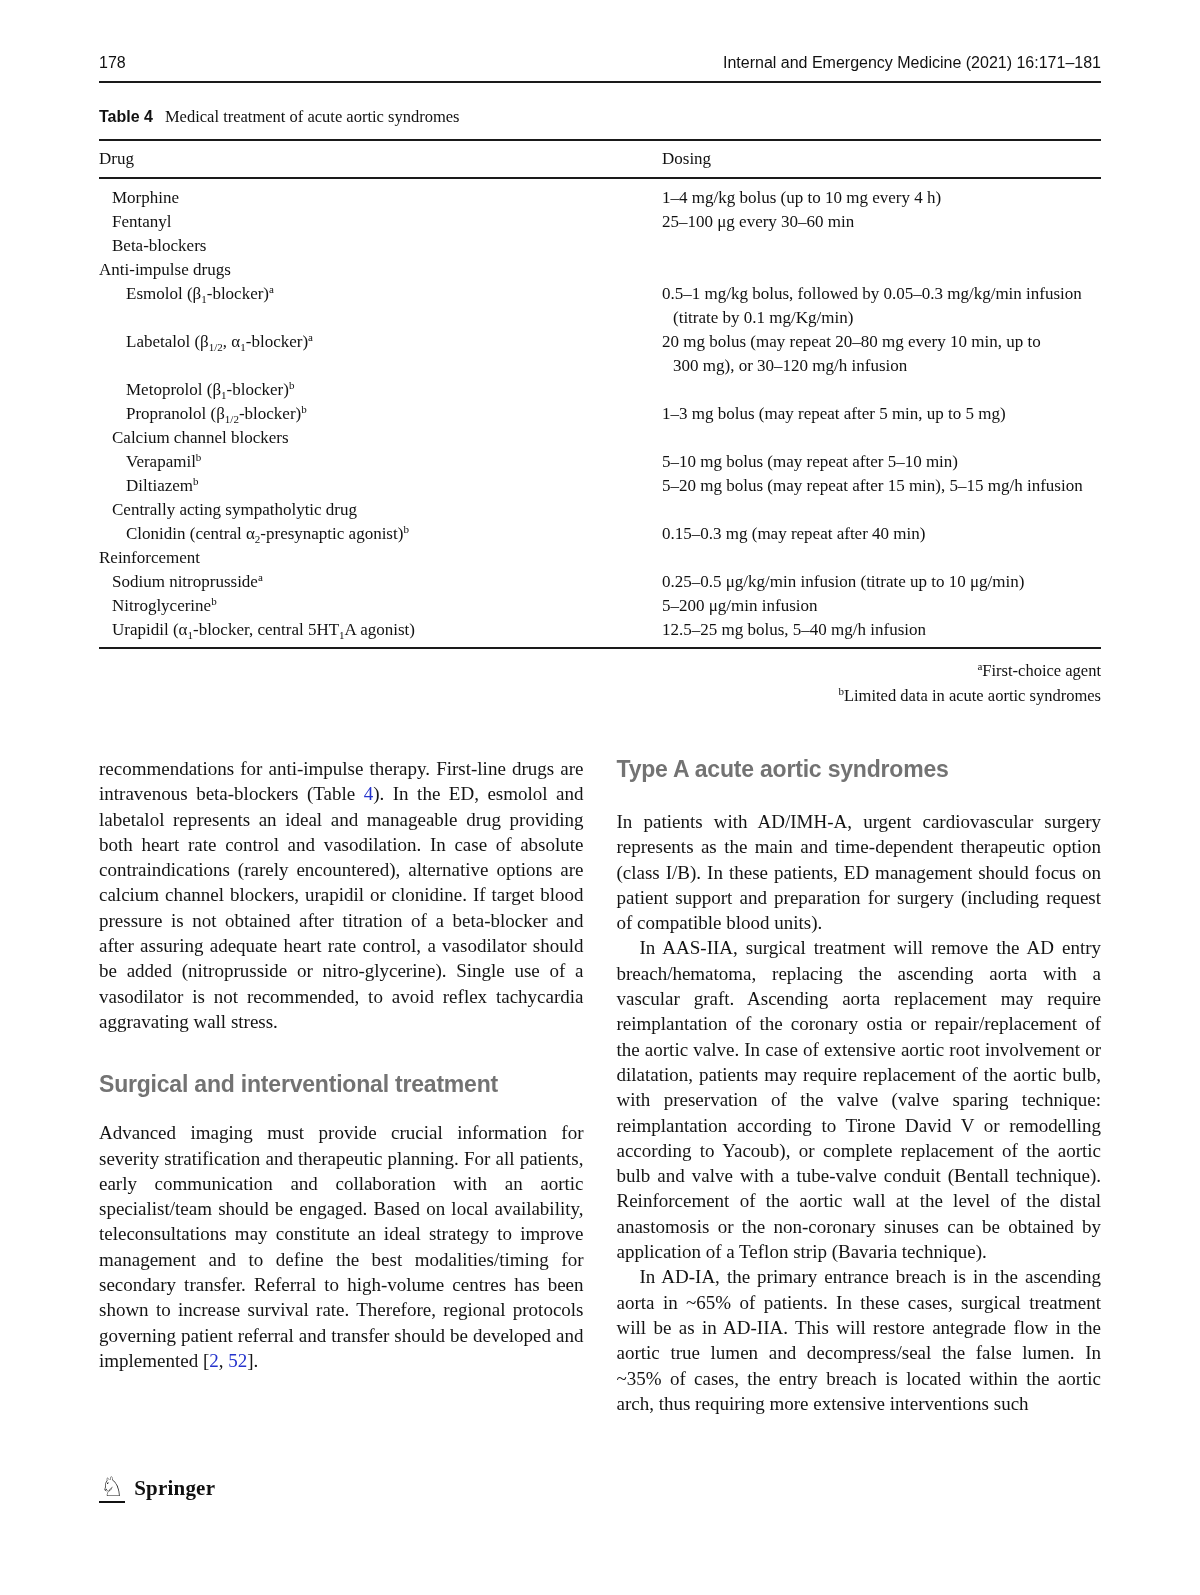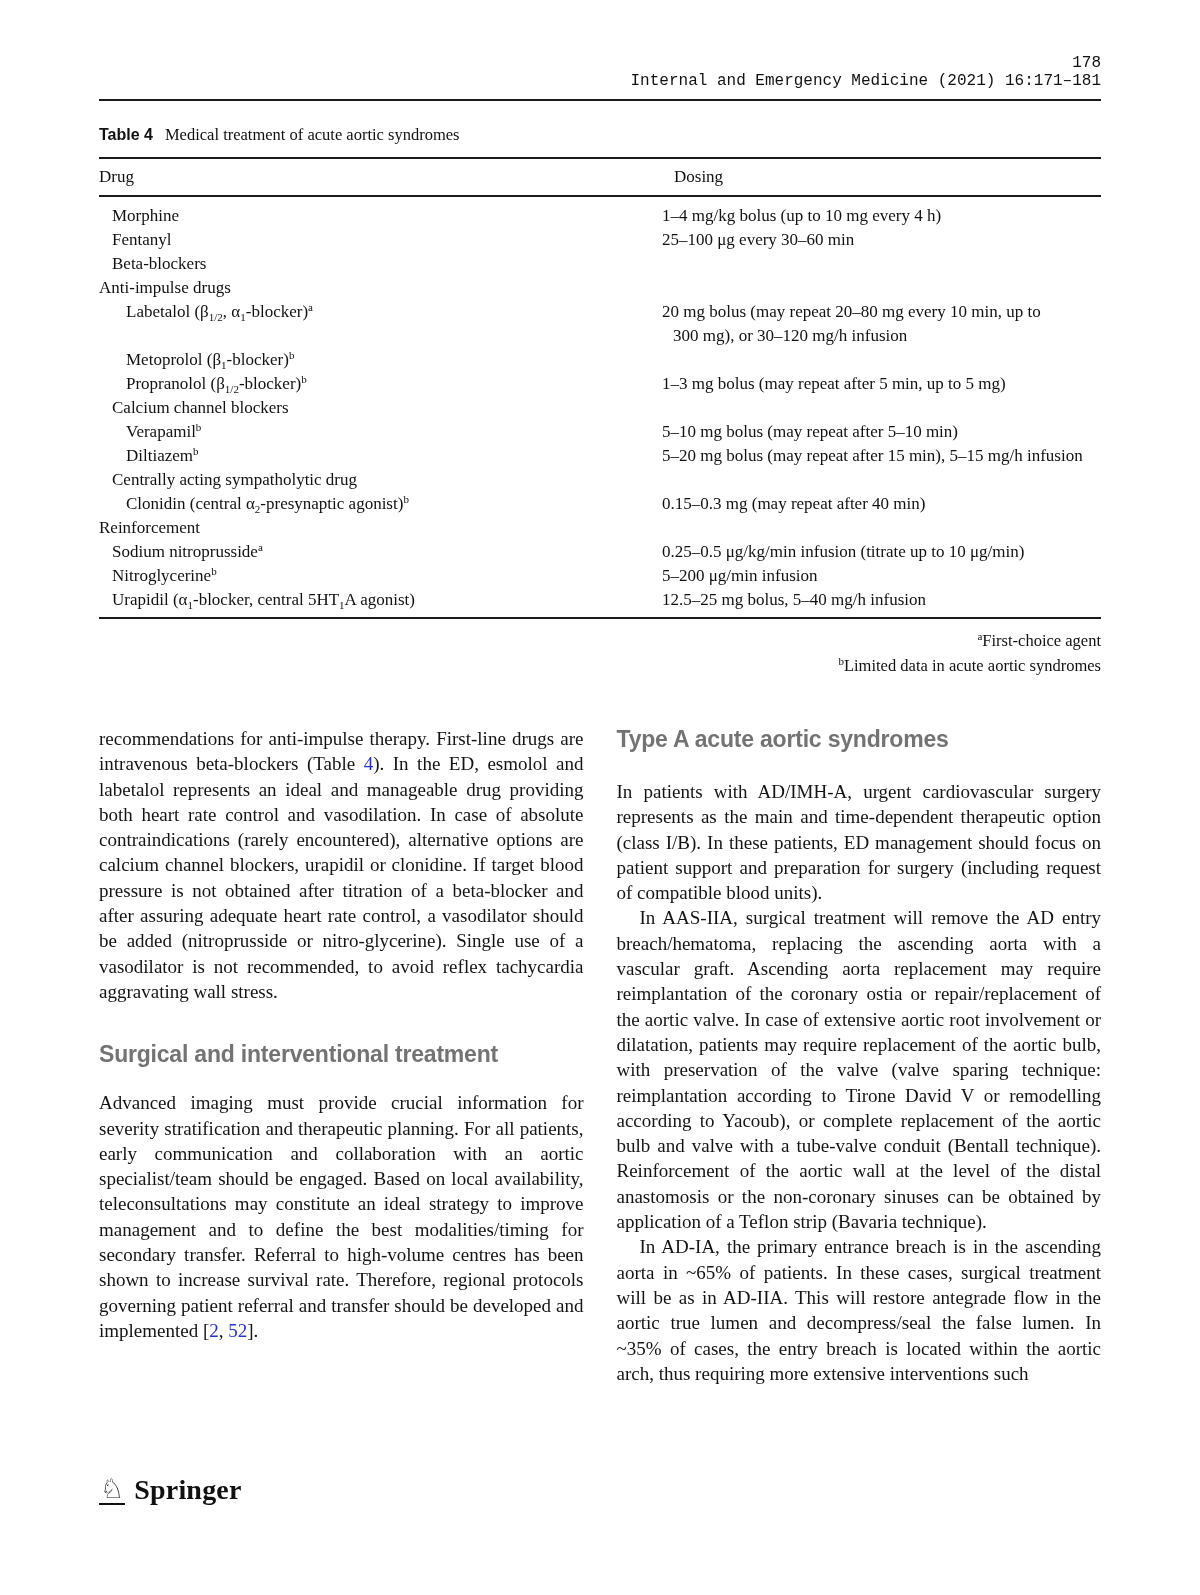--- a/index.html
+++ b/index.html
@@ -10,34 +10,33 @@
     margin:0 auto;
     background:#ffffff;
     color:#111111;
     padding:54px 99px 0 99px;
     font-family:"Liberation Serif", serif;
     overflow:hidden;
   }
   
   .running-head {
     display:flex; justify-content:space-between; align-items:flex-end;
-    font-family:Liberation Mono, monospace;
+    font-family:Liberation Sans, sans-serif;
     font-size:16px; padding-bottom:9px;
     border-bottom:2px solid #1a1a1a;
-    flex-direction:column;
   }
   
   .caption { margin-top:24px; font-size:16.5px; }
   .cap-label { font-family:"Liberation Sans", sans-serif; font-weight:700; font-size:16px; margin-right:12px; }
   
   .aas-table { margin-top:12px; border-top:2px solid #1a1a1a; font-size:17px; }
   .trow { display:flex; line-height:24px; }
   .tcell.drug { width:563px; flex:none; }
   .tcell.dosing { flex:1; min-width:0; }
-  .thead { border-bottom:2px solid #1a1a1a; padding:6px 0;gap:12px; }
+  .thead { border-bottom:2px solid #1a1a1a; padding:6px 0; }
   .tbody { padding:7px 0 5px 0; border-bottom:2px solid #1a1a1a; }
   .ind0 { padding-left:0; }
   .ind1 { padding-left:13px; }
   .ind2 { padding-left:27px; }
   .dline { white-space:nowrap; }
   .dline.cont { padding-left:11px; }
   sub { font-size:11px; line-height:0; vertical-align:-4px; }
   sup { font-size:11px; line-height:0; vertical-align:6px; }
   
   .footnotes { margin-top:9px; font-size:16.5px; line-height:25px;text-align:right; }
@@ -56,21 +55,21 @@
   }
   .h-left { margin-top:37px; margin-bottom:22px; }
   .h-right { margin-bottom:26px; }
   .link { color:#2433cc; text-decoration:none; cursor:pointer; }
   
   .footer {
     position:absolute; left:99px; top:1474px;
     display:flex; align-items:center; gap:9px;
   }
   .springer-icon { font-size:27px; line-height:26px; border-bottom:2px solid #111; padding:0 1px 1px 1px; }
-  .springer-word { font-size:28px; font-weight:600; letter-spacing:0.2px; }
+  .springer-word { font-size:21px; font-weight:600; letter-spacing:0.2px; }
 </style>
 </head>
 <body>
 
 <div class="page">
 
   <header class="running-head">
     <span>178</span>
     <span>Internal and Emergency Medicine (2021) 16:171–181</span>
   </header>
@@ -97,20 +96,27 @@
             <div class="dline">25–100 μg every 30–60 min</div>
           </div>
         </div>
         <div class="trow">
           <div class="tcell drug ind1"><span>Beta-blockers</span></div>
           <div class="tcell dosing"></div>
         </div>
         <div class="trow">
           <div class="tcell drug ind0"><span>Anti-impulse drugs</span></div>
           <div class="tcell dosing"></div>
+        </div>
+        <div class="trow">
+          <div class="tcell drug ind2"><span>Esmolol (β</span><sub>1</sub><span>-blocker)</span><sup>a</sup></div>
+          <div class="tcell dosing">
+            <div class="dline">0.5–1 mg/kg bolus, followed by 0.05–0.3 mg/kg/min infusion</div>
+            <div class="dline cont">(titrate by 0.1 mg/Kg/min)</div>
+          </div>
         </div>
         <div class="trow">
           <div class="tcell drug ind2"><span>Labetalol (β</span><sub>1/2</sub><span>, α</span><sub>1</sub><span>-blocker)</span><sup>a</sup></div>
           <div class="tcell dosing">
             <div class="dline">20 mg bolus (may repeat 20–80 mg every 10 min, up to</div>
             <div class="dline cont">300 mg), or 30–120 mg/h infusion</div>
           </div>
         </div>
         <div class="trow">
           <div class="tcell drug ind2"><span>Metoprolol (β</span><sub>1</sub><span>-blocker)</span><sup>b</sup></div>

